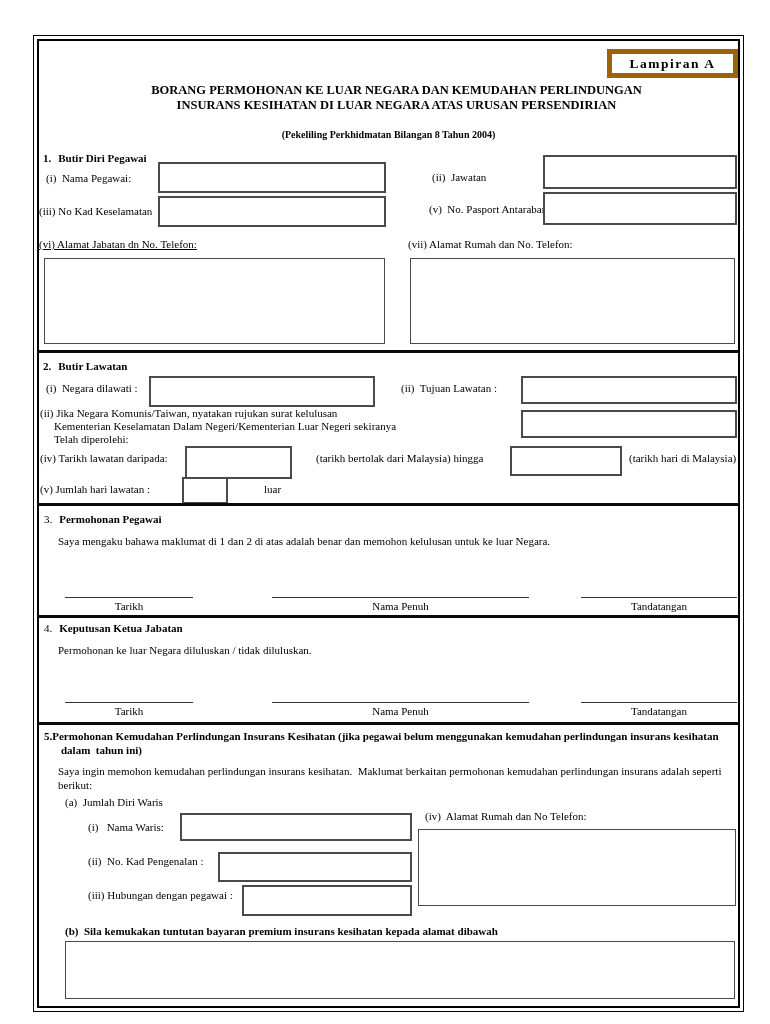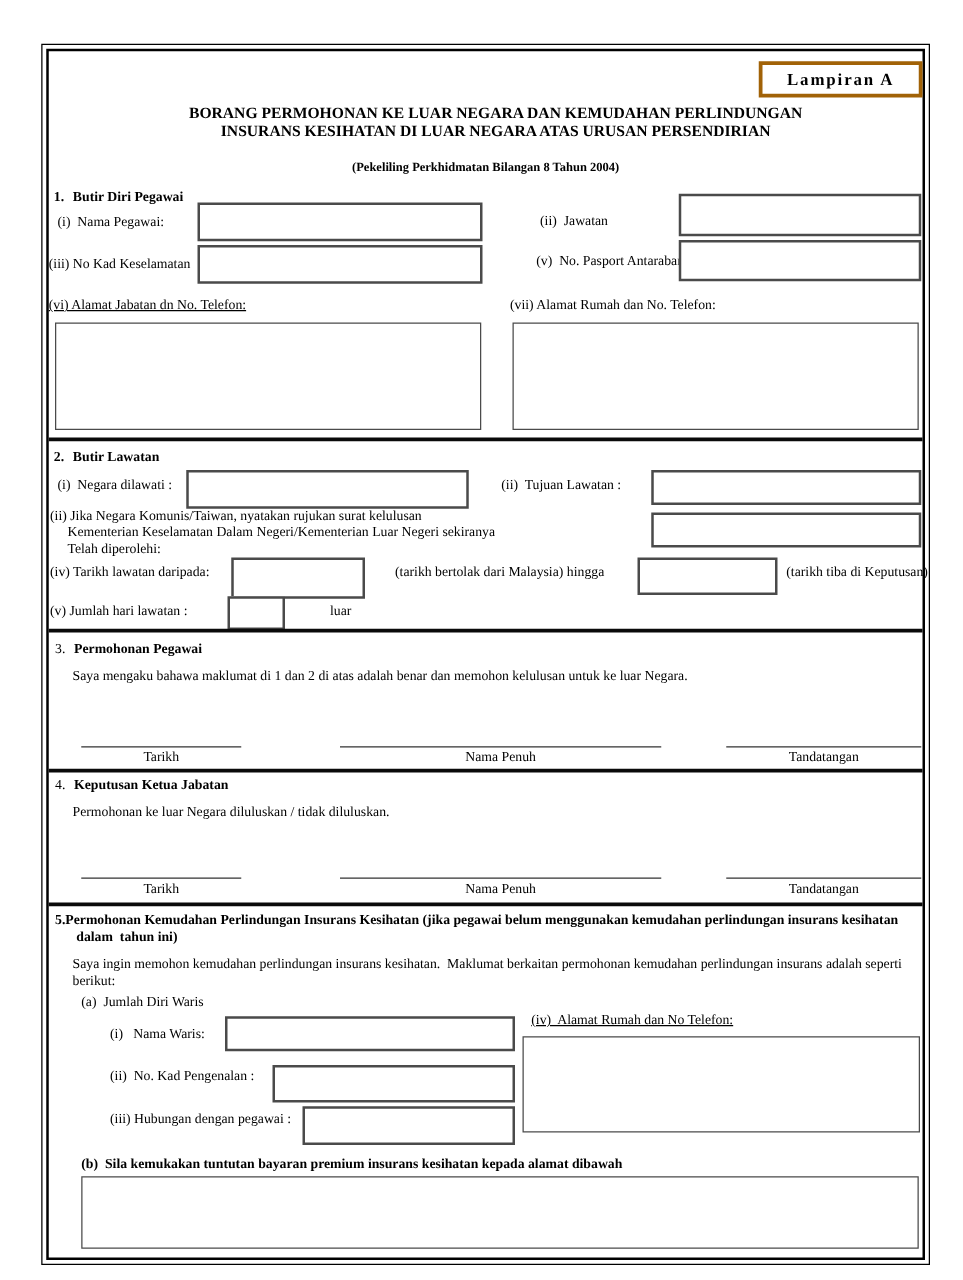--- a/index.html
+++ b/index.html
@@ -9,21 +9,21 @@
   .frame-outer { position:absolute; left:33px; top:35px; width:711px; height:977px; border:1px solid #000; }
   .frame-inner { position:absolute; left:3px; top:3px; right:3px; bottom:3px; border:2px solid #000; }
   .content { position:absolute; left:0; top:0; right:0; bottom:0; }
 
   .lbl { position:absolute; font-size:11px; line-height:13px; white-space:pre; }
   .bold { font-weight:bold; }
   .inp { position:absolute; background:#fff; border:2px solid #4a4a4a; font-size:11px; padding:2px 4px; overflow:hidden; }
   .bigbox { position:absolute; background:#fff; border:1.5px solid #4a4a4a; font-size:11px; padding:3px 5px; overflow:hidden; }
   .divider { position:absolute; left:0; right:0; height:3px; background:#0a0a0a; }
 
-  .tag-box { position:absolute; right:0; top:8px; width:131px; height:29px; border:3px solid #a16207;
+  .tag-box { position:absolute; right:0; top:8px; width:131px; height:29px; border:5px solid #a16207;
              display:flex; align-items:center; justify-content:center;
              font-weight:bold; font-size:13.5px; letter-spacing:1.5px; }
 
   .title-line { position:absolute; left:0; right:0; text-align:center; font-weight:bold; font-size:12.5px;padding-left:16px; }
   .subtitle { position:absolute; left:0; right:0; text-align:center; font-weight:bold; font-size:10px; }
 
   .sec-head { position:absolute; font-size:11px; white-space:pre; }
   .sec-head .num { display:inline-block; margin-right:7px; }
   .wrap { position:absolute; font-size:11px; line-height:14px; white-space:pre-wrap; }
   .hang { padding-left:17px; text-indent:-17px; }
@@ -71,21 +71,21 @@
 
         <div class="lbl" style="left:1px; top:366px;">(ii) Jika Negara Komunis/Taiwan, nyatakan rujukan surat kelulusan</div>
         <div class="lbl" style="left:15px; top:379px;">Kementerian Keselamatan Dalam Negeri/Kementerian Luar Negeri sekiranya</div>
         <div class="lbl" style="left:15px; top:392px;">Telah diperolehi:</div>
         <div class="inp" style="left:482px; top:369px; width:216px; height:28px;"></div>
 
         <div class="lbl" style="left:1px; top:411px;">(iv) Tarikh lawatan daripada:</div>
         <div class="inp" style="left:146px; top:405px; width:107px; height:33px;"></div>
         <div class="lbl" style="left:277px; top:411px;">(tarikh bertolak dari Malaysia) hingga</div>
         <div class="inp" style="left:471px; top:405px; width:112px; height:30px;"></div>
-        <div class="lbl" style="left:590px; top:411px;">(tarikh tiba di Keputusan)</div>
+        <div class="lbl" style="left:590px; top:411px;">(tarikh hari di Malaysia)</div>
 
         <div class="lbl" style="left:1px; top:442px;">(v) Jumlah hari lawatan :</div>
         <div class="inp" style="left:143px; top:436px; width:46px; height:27px;"></div>
         <div class="lbl" style="left:225px; top:442px;">luar</div>
 
         <div class="divider" style="top:462px;"></div>
 
         <div class="sec-head" style="left:5px; top:472px;"><span class="num">3.</span><span class="bold">Permohonan Pegawai</span></div>
         <div class="lbl" style="left:19px; top:494px;">Saya mengaku bahawa maklumat di 1 dan 2 di atas adalah benar dan memohon kelulusan untuk ke luar Negara.</div>
         <div class="sig" style="left:26px; top:556px; width:128px;">Tarikh</div>
@@ -103,21 +103,21 @@
         <div class="divider" style="top:681px;"></div>
 
         <div class="wrap bold hang" style="left:5px; top:688px; width:692px;"><span class="num">5.</span><span>Permohonan Kemudahan Perlindungan Insurans Kesihatan (jika pegawai belum menggunakan kemudahan perlindungan insurans kesihatan dalam  tahun ini)</span></div>
         <div class="wrap" style="left:19px; top:723px; width:670px;">Saya ingin memohon kemudahan perlindungan insurans kesihatan.  Maklumat berkaitan permohonan kemudahan perlindungan insurans adalah seperti  berikut:</div>
 
         <div class="lbl" style="left:26px; top:755px;">(a)  Jumlah Diri Waris</div>
 
         <div class="lbl" style="left:49px; top:780px;">(i)   Nama Waris:</div>
         <div class="inp" style="left:141px; top:772px; width:232px; height:28px;"></div>
 
-        <div class="lbl" style="left:386px; top:769px;text-decoration:underline;">(iv)  Alamat Rumah dan No Telefon:</div>
+        <div class="lbl" style="left:386px; top:769px;">(iv)  Alamat Rumah dan No Telefon:</div>
         <div class="bigbox" style="left:379px; top:788px; width:318px; height:77px;"></div>
 
         <div class="lbl" style="left:49px; top:814px;">(ii)  No. Kad Pengenalan :</div>
         <div class="inp" style="left:179px; top:811px; width:194px; height:30px;"></div>
 
         <div class="lbl" style="left:49px; top:848px;">(iii) Hubungan dengan pegawai :</div>
         <div class="inp" style="left:203px; top:844px; width:170px; height:31px;"></div>
 
         <div class="lbl bold" style="left:26px; top:884px;">(b)  Sila kemukakan tuntutan bayaran premium insurans kesihatan kepada alamat dibawah</div>
         <div class="bigbox" style="left:26px; top:900px; width:670px; height:58px;"></div>

